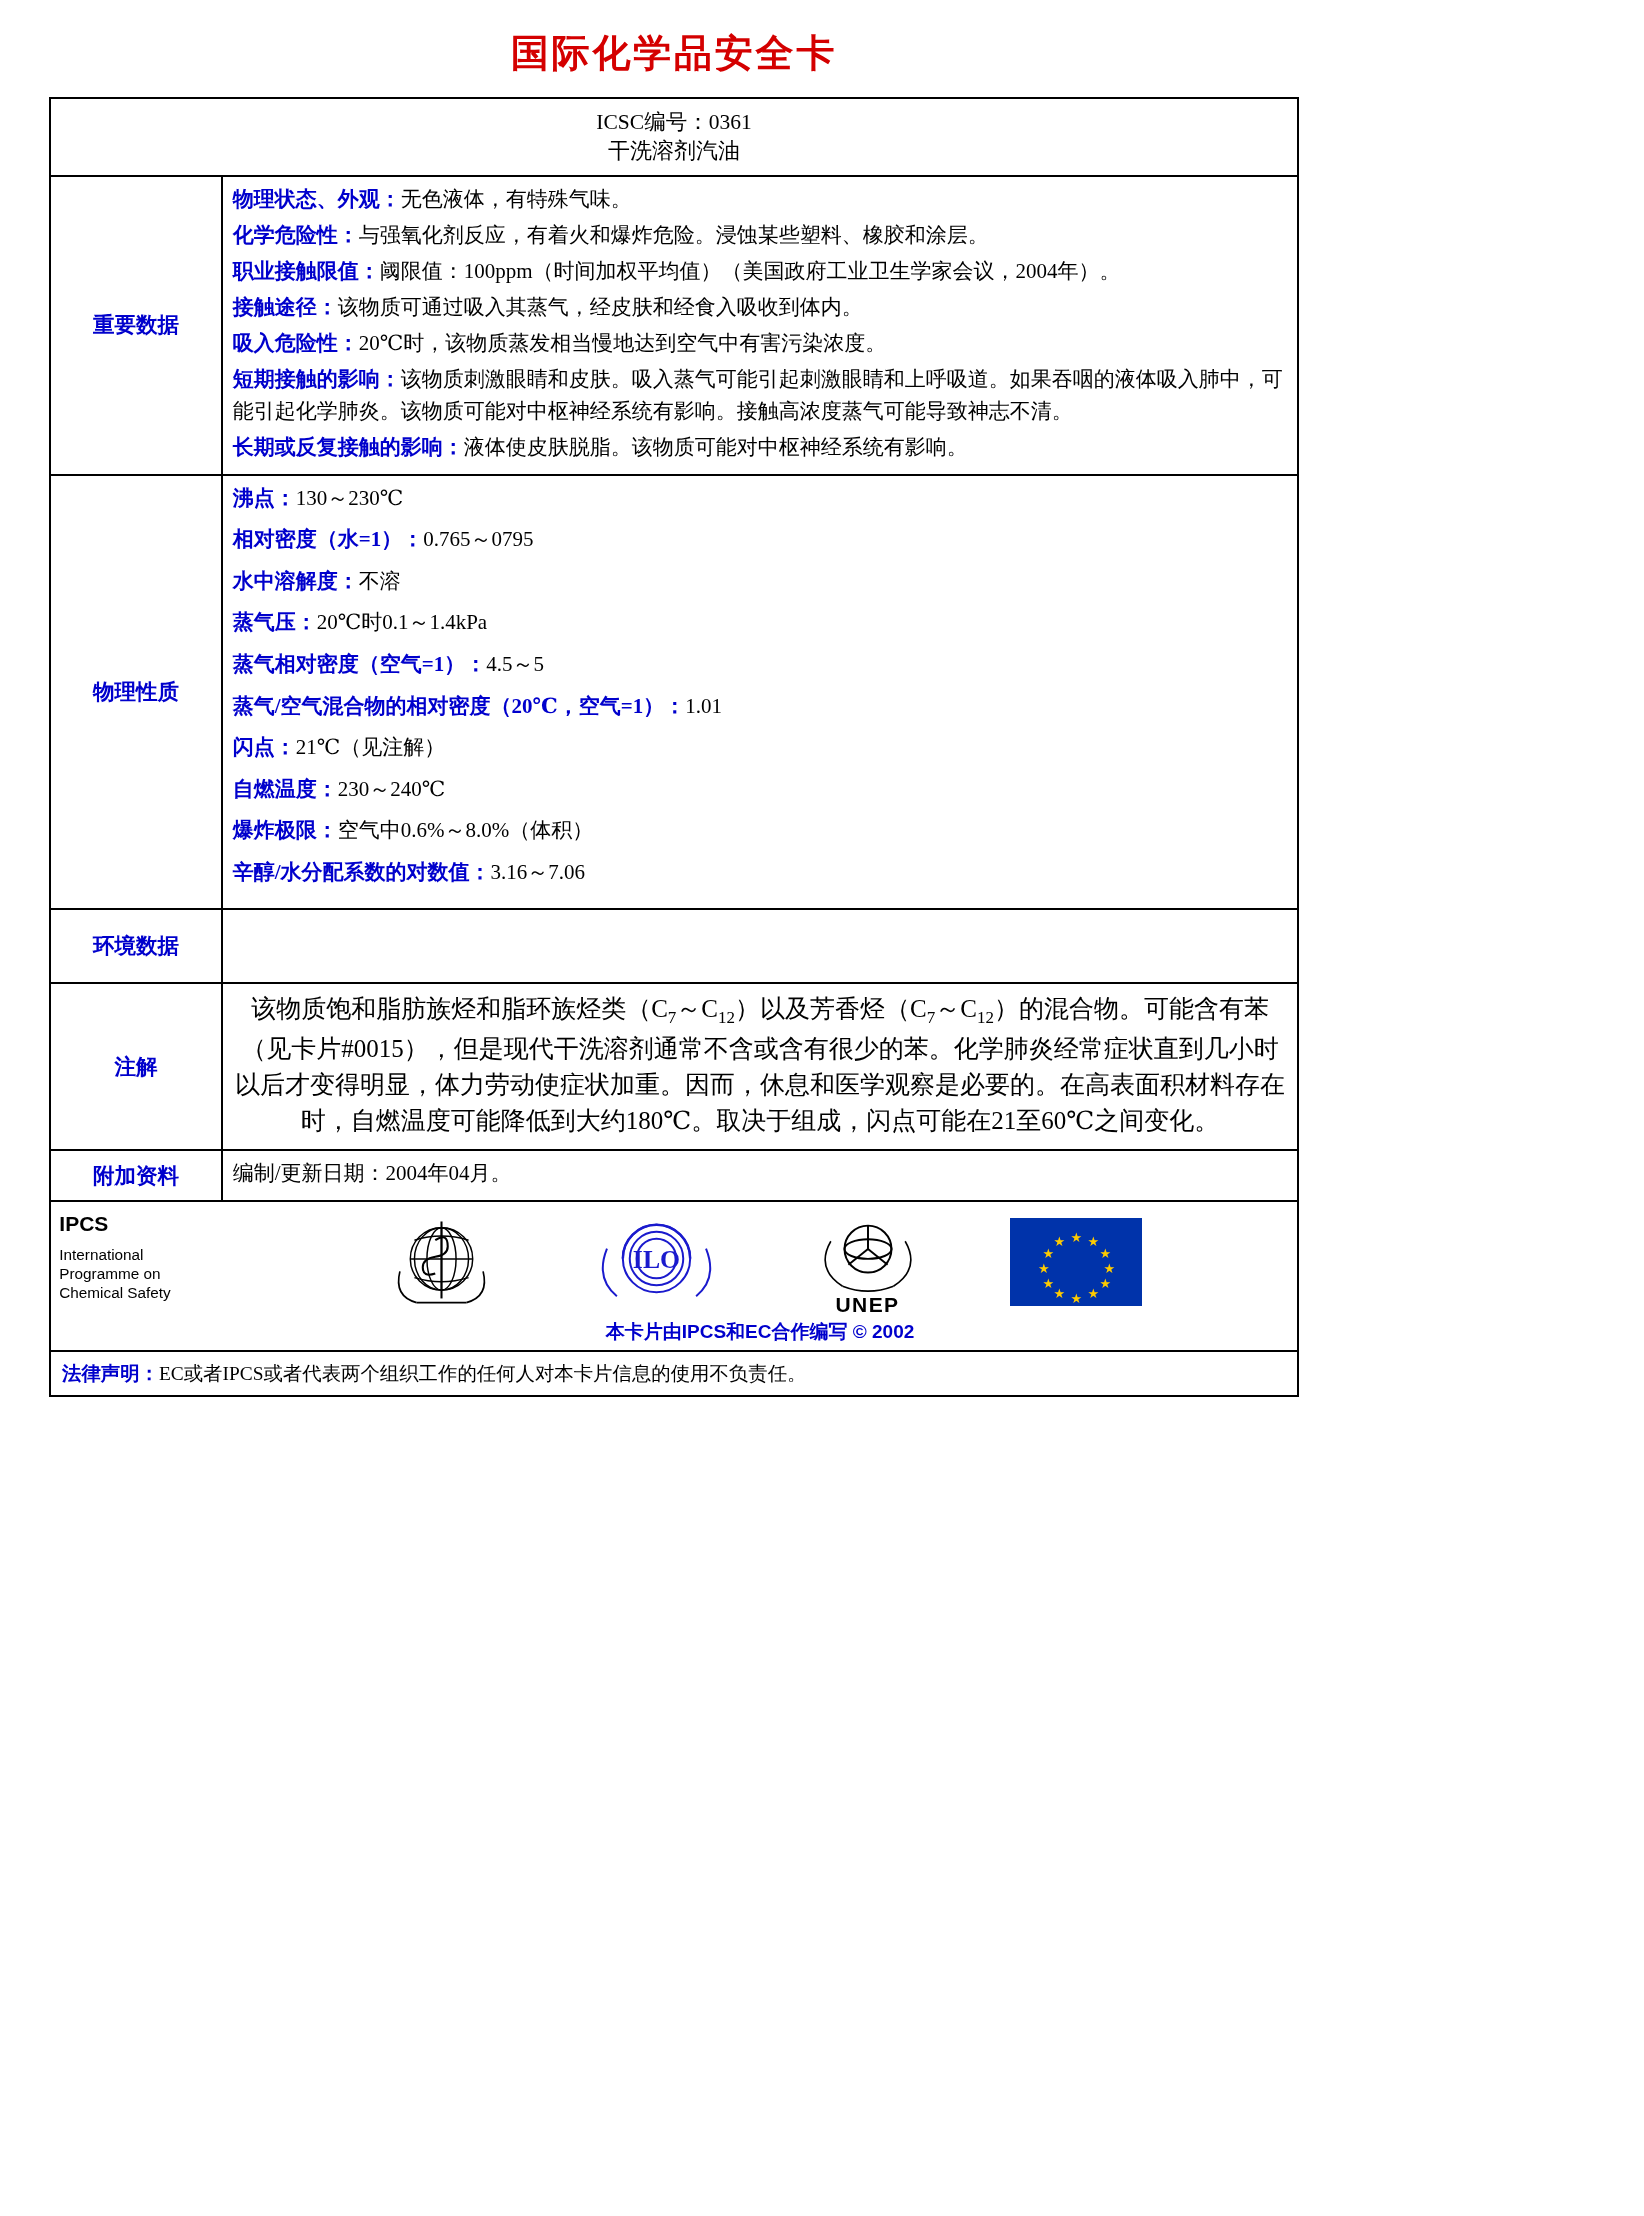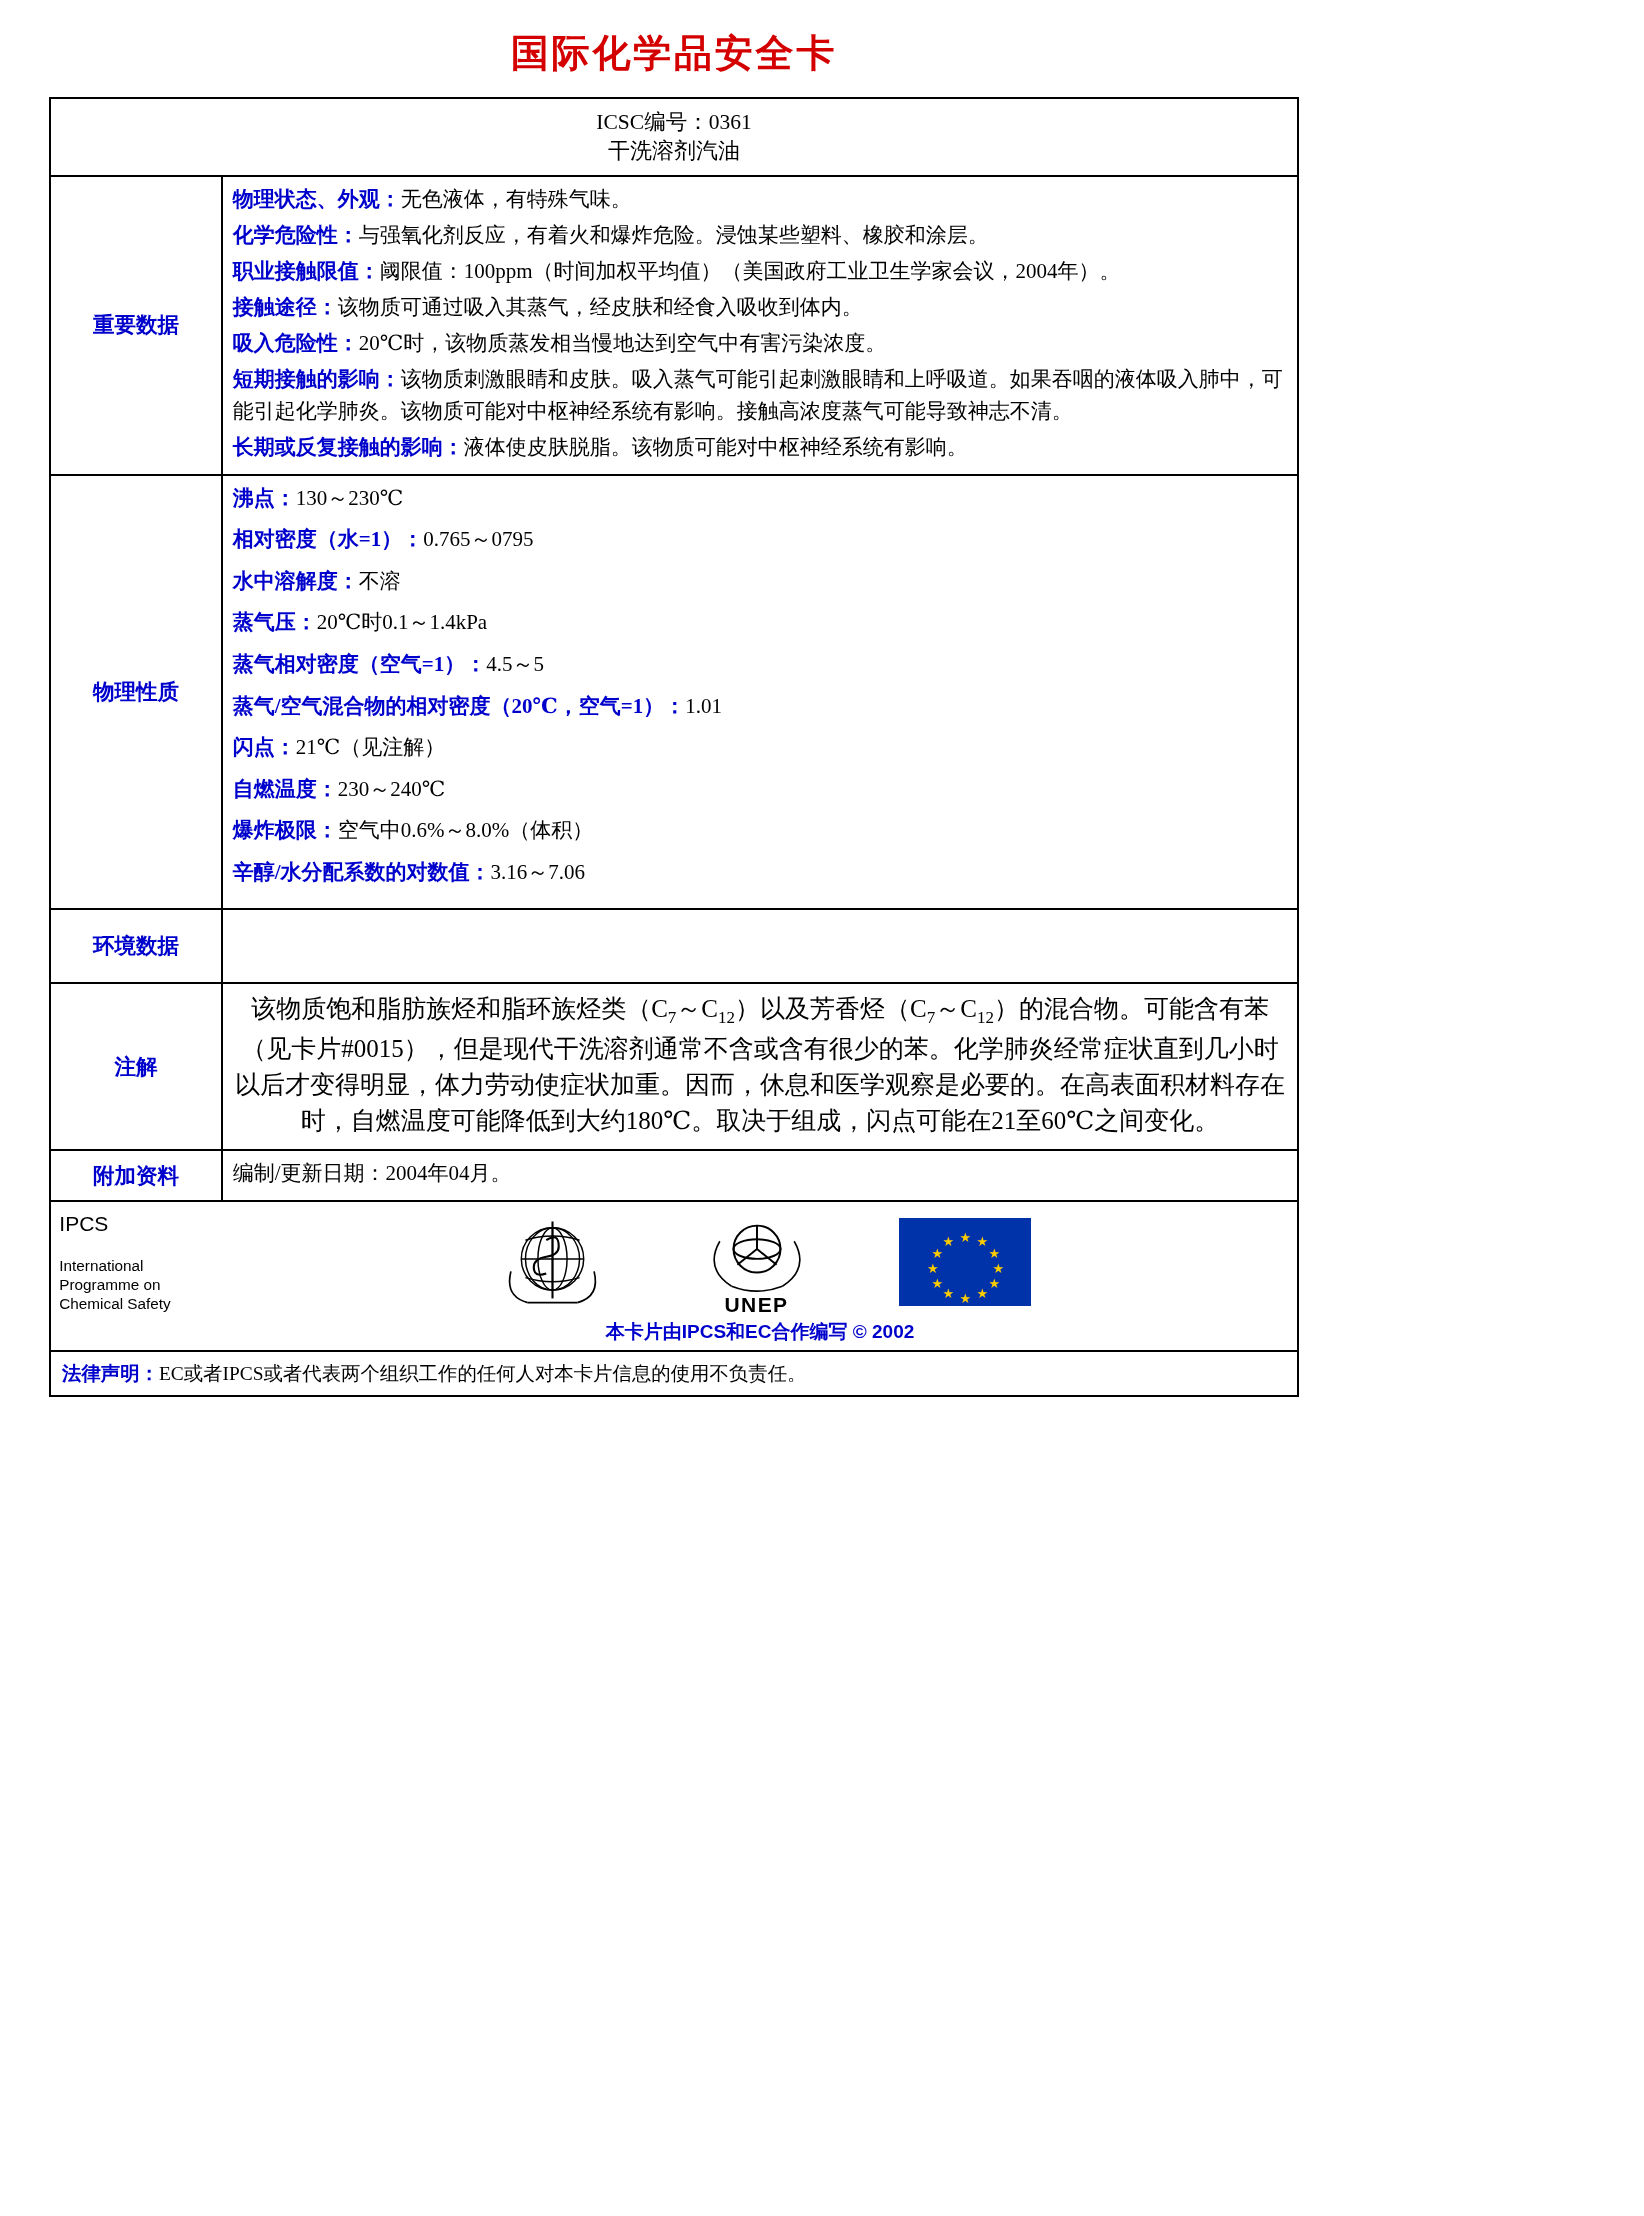--- a/index.html
+++ b/index.html
@@ -99,23 +99,23 @@
     align-items: stretch;
   }
   .ipcs-block {
     width: 172px;
     min-width: 172px;
     box-sizing: border-box;
     padding: 9.7px 8.3px;
     font-family: "Liberation Sans", "DejaVu Sans", sans-serif;
   }
   .ipcs-block .t1 {
-    font-weight: normal;
+    font-weight: bold;
     font-size: 21px;
-    margin-bottom: 20px;
+    margin-bottom: 9px;
   }
   .ipcs-block .t2 {
     font-size: 15.3px;
     line-height: 1.25;
   }
   .logos-area {
     flex: 1;
     display: flex;
     flex-direction: column;
     align-items: center;
@@ -249,20 +249,37 @@
                 <path d="M54 30 q12 -8 12 6 q0 8 -12 10 q-12 2 -12 10 q0 10 12 6"></path>
               </g>
               <g stroke="#000" fill="none" stroke-width="1.6">
                 <path d="M20 60 Q14 84 36 90"></path>
                 <path d="M100 60 Q106 84 84 90"></path>
                 <path d="M36 90 L84 90"></path>
               </g>
             </svg>
           </div>
 
+          <div>
+            <svg width="139" height="104" viewBox="0 0 140 105">
+              <g stroke="#1a1acd" fill="none" stroke-width="2">
+                <circle cx="70" cy="50" r="34"></circle>
+                <circle cx="70" cy="50" r="27"></circle>
+                <circle cx="70" cy="50" r="20"></circle>
+              </g>
+              <g stroke="#1a1acd" fill="none" stroke-width="2.5">
+                <path d="M36 50 a34 34 0 0 1 68 0"></path>
+              </g>
+              <text x="70" y="60" font-family="Liberation Serif, serif" font-size="26" font-weight="bold" fill="#1a1acd" text-anchor="middle">ILO</text>
+              <g stroke="#1a1acd" fill="none" stroke-width="2">
+                <path d="M20 40 Q8 70 30 88"></path>
+                <path d="M120 40 Q132 70 110 88"></path>
+              </g>
+            </svg>
+          </div>
 
           <div class="unep-wrap">
             <svg width="118" height="90" viewBox="0 0 120 92">
               <g stroke="#000" fill="none" stroke-width="2">
                 <circle cx="60" cy="42" r="24"></circle>
                 <path d="M60 18 L60 42"></path>
                 <path d="M60 42 L40 58"></path>
                 <path d="M60 42 L80 58"></path>
                 <ellipse cx="60" cy="42" rx="24" ry="10"></ellipse>
               </g>

